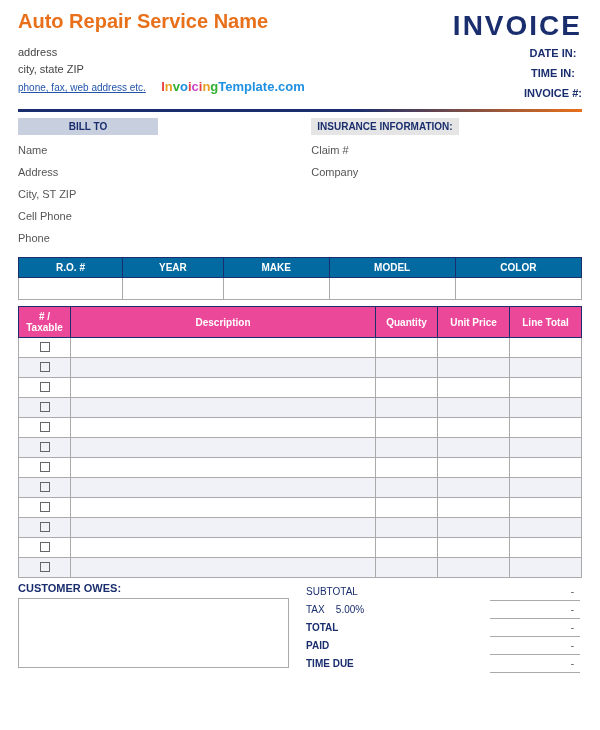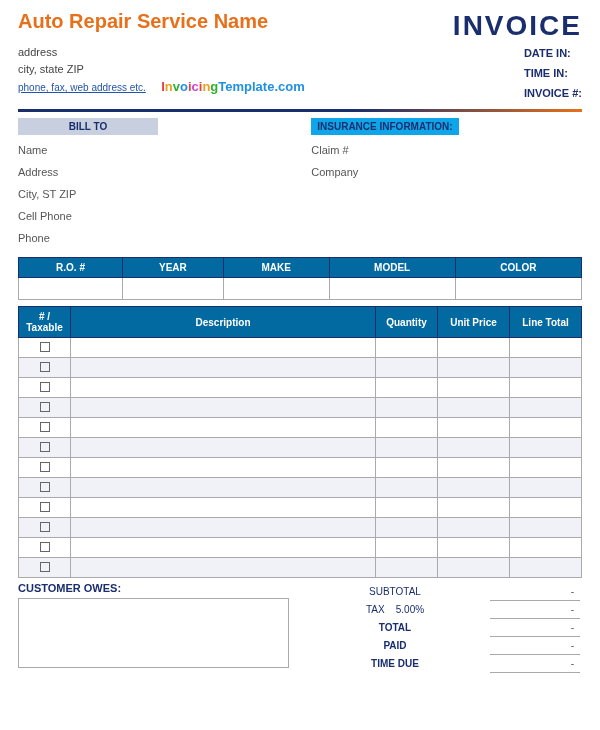--- a/index.html
+++ b/index.html
@@ -57,21 +57,21 @@
     .logo-v { color: #30b030; }
     .logo-o { color: #2090e0; }
     .logo-i2 { color: #e84040; }
     .logo-c { color: #cc44cc; }
     .logo-i3 { color: #e84040; }
     .logo-n2 { color: #e8a020; }
     .logo-g { color: #30b030; }
     .logo-rest { color: #2090e0; }
 
     .date-info {
-      text-align: left;
+      text-align: center;
       line-height: 1.8;
       font-size: 11px;
     }
     .date-info .label {
       font-weight: bold;
       color: #1a2e6e;
     }
 
     .divider-blue {
       height: 3px;
@@ -95,21 +95,21 @@
       background: #c8d0e0;
       text-align: center;
       font-weight: bold;
       font-size: 10px;
       padding: 3px 2px;
       color: #1a2e6e;
       display: inline-block;
       width: 140px;
     }
     .insurance-header {
-      background: #0ea5e9;
+      background: #e5e5e5;
       text-align: left;
       font-weight: bold;
       font-size: 10px;
       padding: 3px 6px;
       color: #1a2e6e;
       display: inline-block;
       width: auto;
     }
     .bill-fields {
       margin-top: 4px;
@@ -143,21 +143,21 @@
       padding: 2px 4px;
     }
 
     
     .items-table {
       width: 100%;
       border-collapse: collapse;
       margin: 4px 0;
     }
     .items-table th {
-      background: #0369a1;
+      background: #ec4899;
       color: #fff;
       font-size: 10px;
       font-weight: bold;
       padding: 4px 4px;
       border: 1px solid #1a2e6e;
       text-align: center;
     }
     .items-table td {
       border: 1px solid #aaa;
       height: 20px;
@@ -185,21 +185,21 @@
     .totals-table {
       width: 280px;
       border-collapse: collapse;
     }
     .totals-table td {
       padding: 2px 6px;
       font-size: 10px;
       height: 18px;
     }
     .totals-table .label-cell {
-      text-align: center;
+      text-align: left;
       color: #1a2e6e;
       font-weight: normal;
     }
     .totals-table .label-cell.bold {
       font-weight: bold;
     }
     .totals-table .value-cell {
       border-bottom: 1px solid #aaa;
       text-align: right;
       width: 90px;

